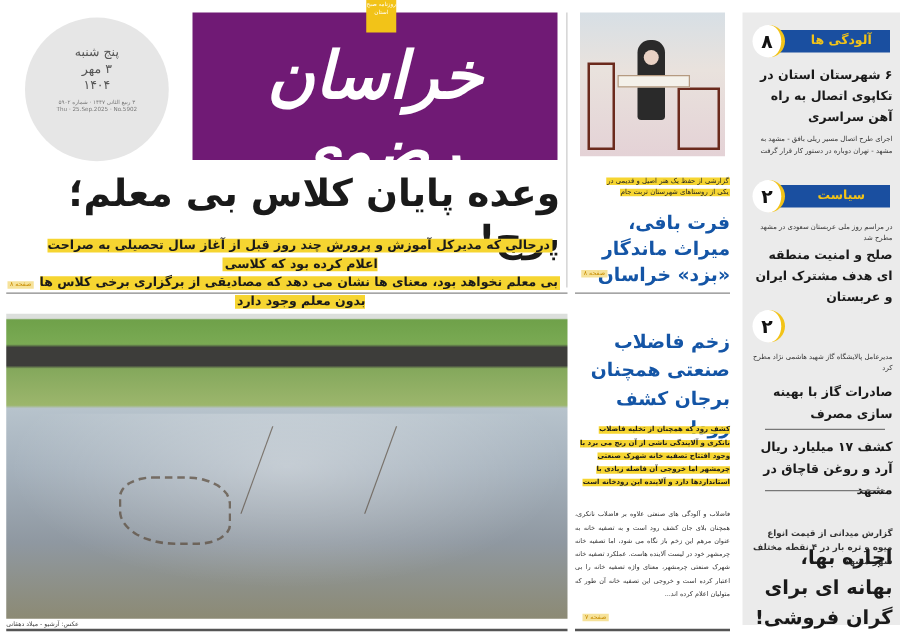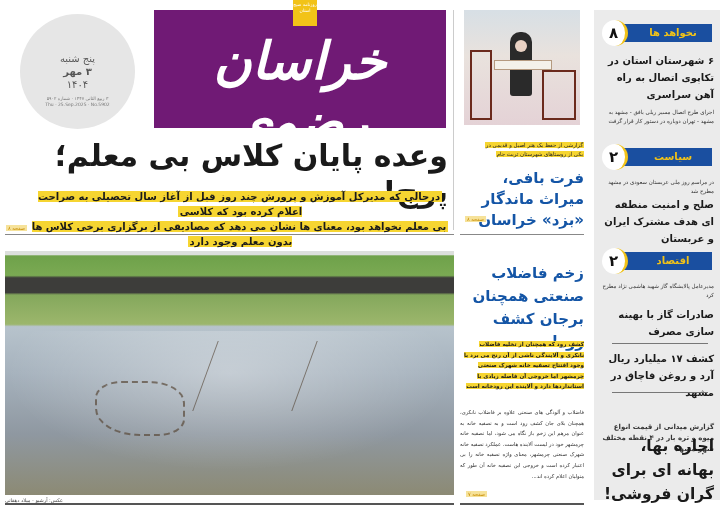--- a/index.html
+++ b/index.html
@@ -7,22 +7,22 @@
   body { font-family: "DejaVu Sans", sans-serif; position: relative; direction: ltr; }
 
   .page { position: absolute; left: 0; top: 0; width: 720px; height: 509px; background: #fff; }
 
   
   .date-circle {
     position: absolute; left: 20px; top: 14px; width: 115px; height: 115px;
     border-radius: 50%; background: #e6e6e6; text-align: center; direction: rtl;
     color: #555;
   }
-  .date-circle .d1 { margin-top: 39px; font-size: 10px; }
-  .date-circle .d2 { font-size: 10px; margin-top: 2px; font-weight: bold; }
+  .date-circle .d1 { margin-top: 23px; font-size: 10px; }
+  .date-circle .d2 { font-size: 10px; margin-top: 2px; }
   .date-circle .d3 { font-size: 10px; margin-top: 2px; }
   .date-circle .d4 { font-size: 4.5px; margin-top: 6px; color: #777; }
   .date-circle .d5 { font-size: 4.5px; margin-top: 1px; color: #777; direction: ltr; }
 
   .logo {
     position: absolute; left: 154px; top: 10px; width: 292px; height: 118px;
     background: #701a75; overflow: hidden;
   }
   .logo .logo-text {
     position: absolute; left: 0; right: 0; top: 20px; text-align: center;
@@ -196,35 +196,34 @@
     <span>کشف رود که همچنان از تخلیه فاضلاب نانکری و آلایندگی ناشی از آن رنج می برد با وجود افتتاح تصفیه خانه شهرک صنعتی چرمشهر اما خروجی آن فاصله زیادی با استانداردها دارد و آلاینده این رودخانه است</span>
   </div>
   <div class="sew-body">فاضلاب و آلودگی های صنعتی علاوه بر فاضلاب نانکری، همچنان بلای جان کشف رود است و به تصفیه خانه به عنوان مرهم این زخم باز نگاه می شود، اما تصفیه خانه چرمشهر خود در لیست آلاینده هاست. عملکرد تصفیه خانه شهرک صنعتی چرمشهر، معنای واژه تصفیه خانه را بی اعتبار کرده است و خروجی این تصفیه خانه آن طور که متولیان اعلام کرده اند...</div>
   <div class="pageref sew-ref">صفحه ۷</div>
 
   <div class="bottom-rule"></div>
   <div class="bottom-rule2"></div>
 
   <div class="sidebar">
     <div class="section-head" style="top:12px;">
-      <div class="bar">نخواهد ها</div>
+      <div class="bar">آلودگی ها</div>
       <div class="num">۸</div>
     </div>
     <div class="sb-text sb-big" style="top:42px;">۶ شهرستان استان در تکاپوی اتصال به راه آهن سراسری</div>
     <div class="sb-text sb-small" style="top:98px;">اجرای طرح اتصال مسیر ریلی بافق - مشهد به مشهد - تهران دوباره در دستور کار قرار گرفت</div>
 
     <div class="section-head" style="top:136px;">
       <div class="bar">سیاست</div>
       <div class="num">۲</div>
     </div>
     <div class="sb-text sb-small" style="top:168px;">در مراسم روز ملی عربستان سعودی در مشهد مطرح شد</div>
     <div class="sb-text sb-big" style="top:186px;">صلح و امنیت منطقه ای هدف مشترک ایران و عربستان</div>
 
     <div class="section-head" style="top:240px;">
-      <div class="bar">اقتصاد</div>
       <div class="num">۲</div>
     </div>
     <div class="sb-text sb-small" style="top:272px;">مدیرعامل پالایشگاه گاز شهید هاشمی نژاد مطرح کرد</div>
     <div class="sb-text sb-big" style="top:296px;">صادرات گاز با بهینه سازی مصرف</div>
 
     <div class="sb-rule" style="top:333px;"></div>
     <div class="sb-text sb-big" style="top:340px;">کشف ۱۷ میلیارد ریال آرد و روغن قاچاق در مشهد</div>
 
     <div class="sb-rule" style="top:382px;"></div>
     <div class="sb-text sb-small" style="top:412px; font-size:7px; line-height:11px; font-weight:bold;">گزارش میدانی از قیمت انواع میوه و تره بار در ۴ نقطه مختلف شهر مشهد</div>

